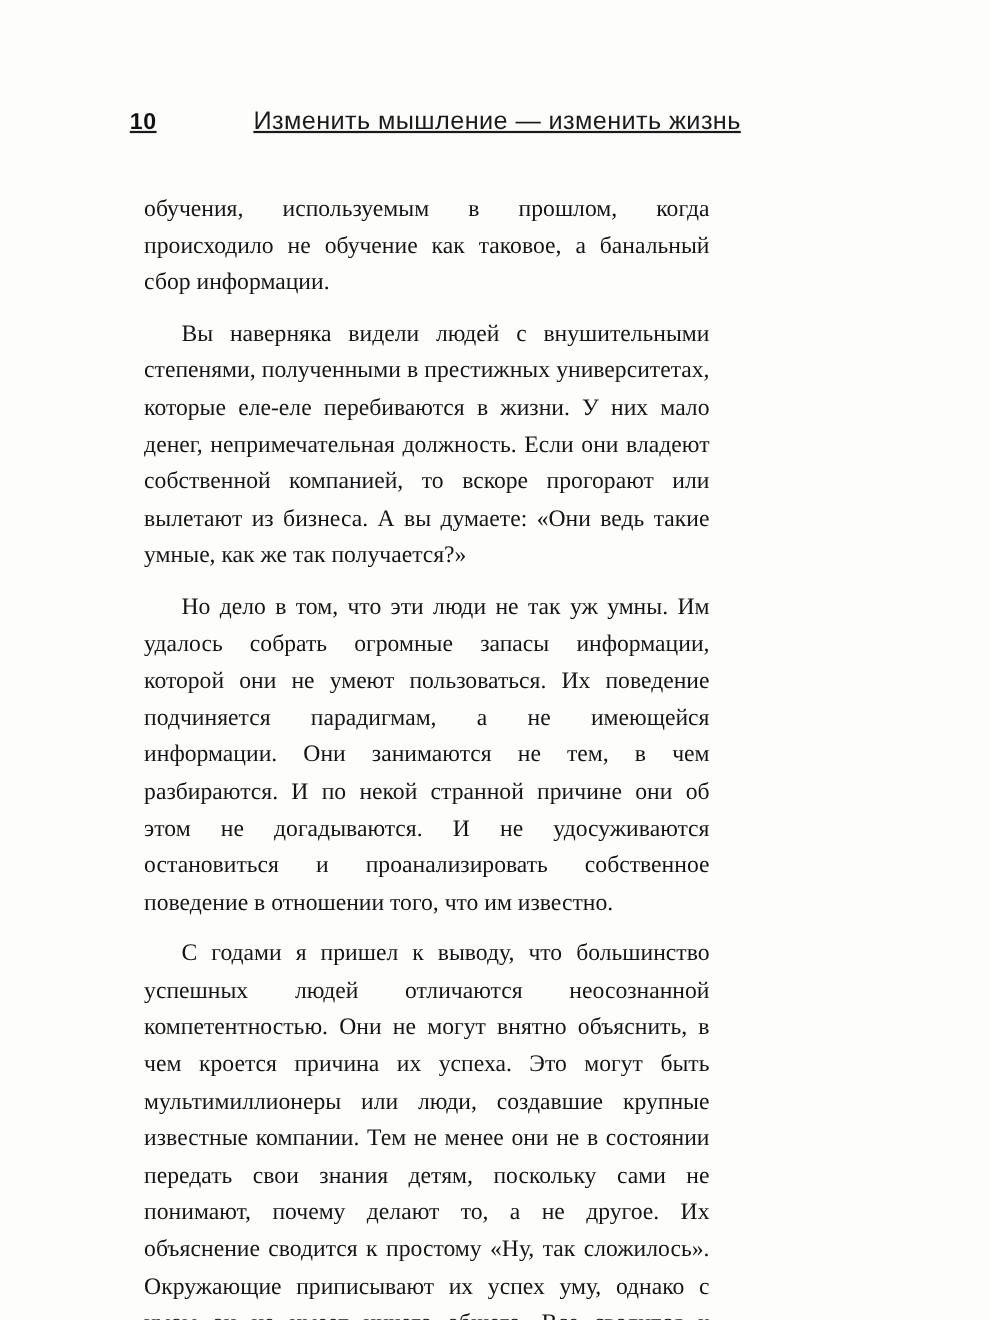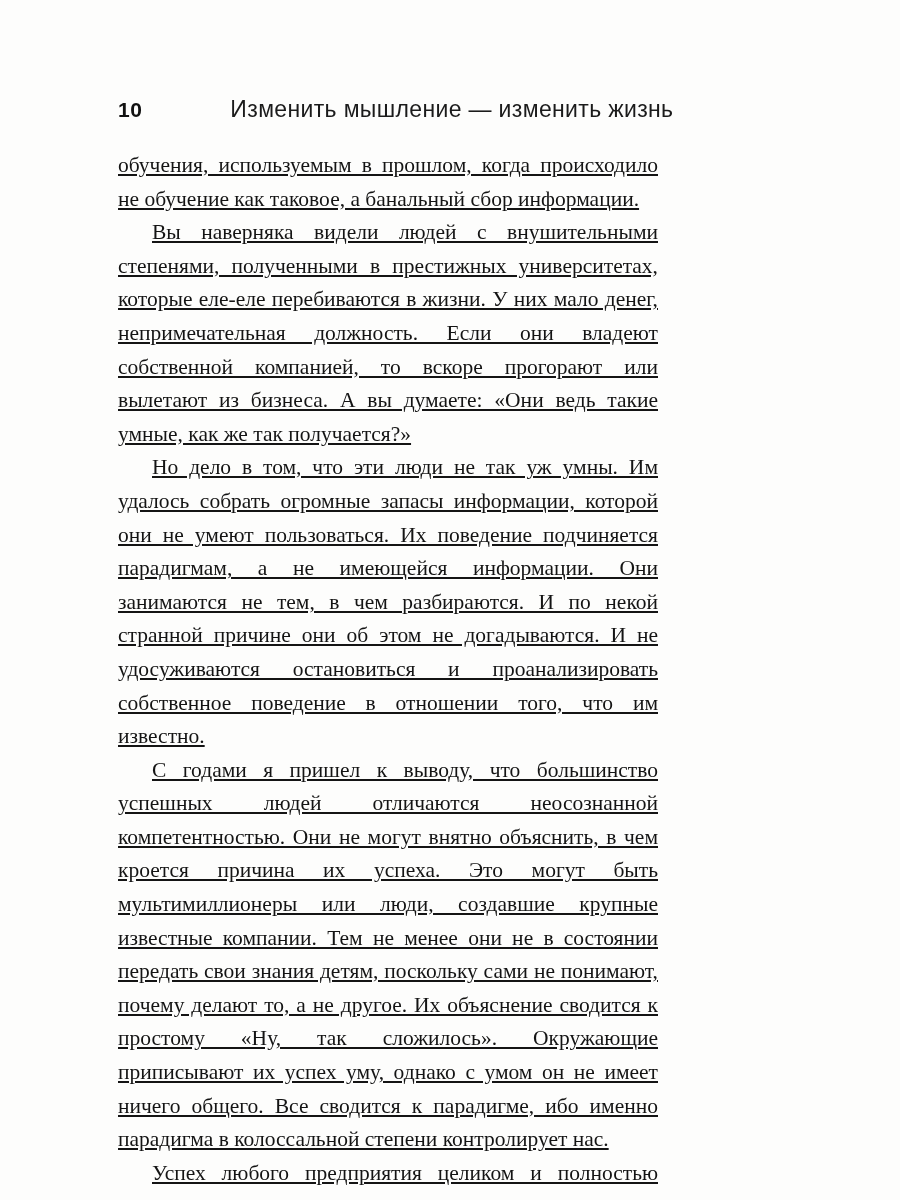--- a/index.html
+++ b/index.html
@@ -19,22 +19,23 @@
     width: 900px;
     height: 1200px;
     background: #fdfdfc;
     box-sizing: border-box;
     padding: 96px 118px 60px 118px;
   }
   .running-head {
     display: flex;
     align-items: baseline;
     gap: 88px;
-    margin: 0 0 26px 0;
+    margin: 0 0 50px 0;
     white-space: nowrap;
+    text-decoration: underline;
   }
   .folio {
     font-family: "Liberation Sans", sans-serif;
     font-size: 21px;
     font-weight: 700;
     color: #111111;
     letter-spacing: 0.5px;
   }
   .head-title {
     font-family: "Liberation Sans", sans-serif;
@@ -47,23 +48,22 @@
     font-family: "Liberation Serif", serif;
     font-size: 21.5px;
     line-height: 33.6px;
     color: #141414;
     text-align: justify;
     text-justify: inter-word;
     hyphens: manual;
     width: 540px;
   }
   .body-text p {
-    margin: 0;
+    margin: 13px;
     text-indent: 0;
-    text-decoration: underline;
   }
   .body-text p.indent {
     text-indent: 34px;
   }
   .body-text p + p {
     margin-top: 0;
   }
   
   .body-text p:last-child {
     text-align: justify;

